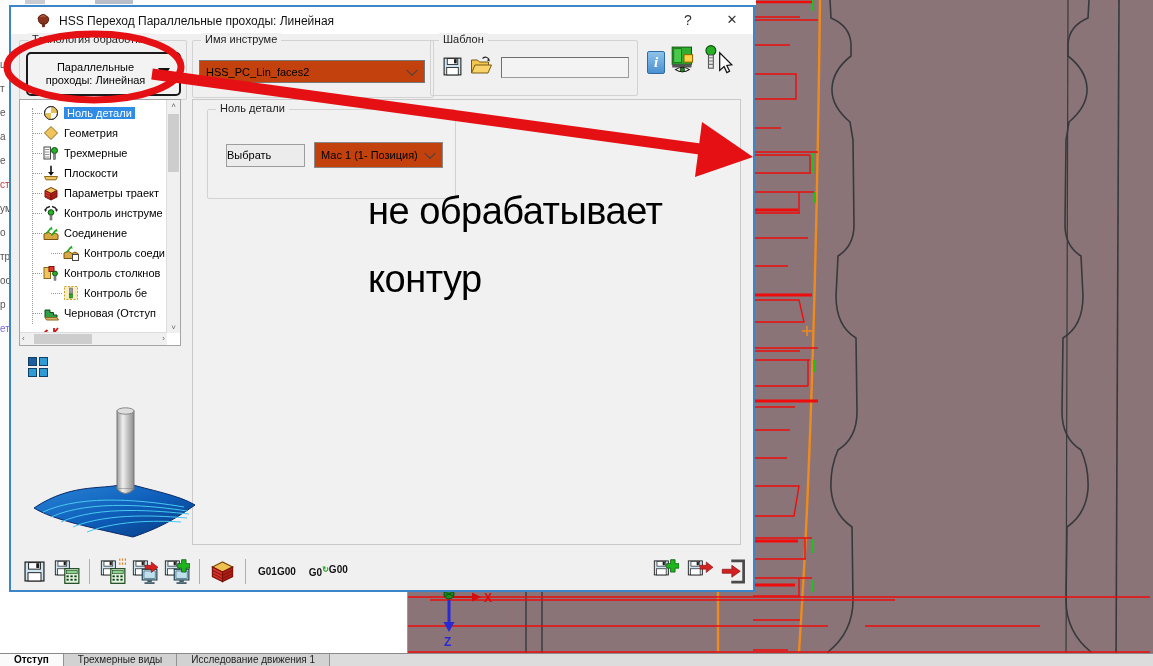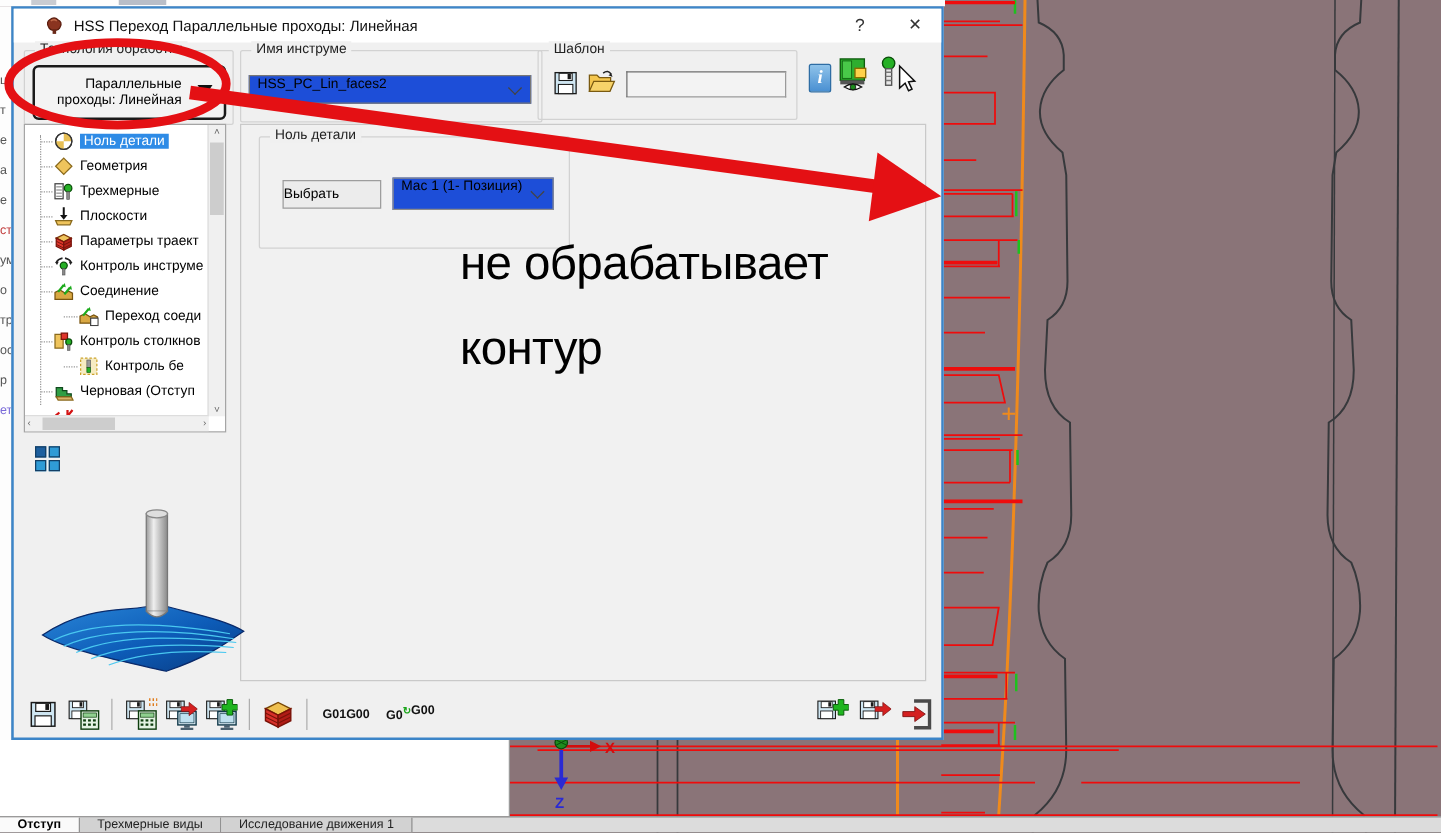--- a/index.html
+++ b/index.html
@@ -30,25 +30,25 @@
        border:2px solid #3c85c8;box-sizing:border-box;z-index:3;font-size:11px;color:#000}
   .dtitle{position:absolute;left:0;top:0;right:0;height:27px;background:#fff;display:flex;align-items:center;padding-left:24px}
   .dtitle .ttext{font-size:12px;margin-left:7px;color:#111}
   .tbtn{position:absolute;top:2px;width:26px;height:22px;text-align:center;line-height:22px;font-size:14px;color:#333}
   .tbtn.help{right:52px}
   .tbtn.close{right:8px;font-size:13px}
   .grp{position:absolute;border:1px solid #d2d2d2;border-radius:2px}
   .grp>.glabel{position:absolute;top:-8px;left:8px;background:#f0f0f0;padding:0 4px;font-size:11px;color:#222;white-space:nowrap}
   
   .btn-tech{position:absolute;left:6px;top:11px;width:151px;height:40px;background:#f3f3f3;border:2px solid #1a1a1a;
-            border-radius:5px;display:flex;align-items:center;justify-content:center;text-align:right;font-size:11px;line-height:13px}
+            border-radius:5px;display:flex;align-items:center;justify-content:center;text-align:center;font-size:11px;line-height:13px}
   .btn-tech .tri{position:absolute;right:9px;top:14px;width:0;height:0;border-left:6px solid transparent;
                  border-right:6px solid transparent;border-top:9px solid #111}
   
-  .combo{position:absolute;background:#1d4ed8;border:1px solid #777;display:flex;align-items:flex-start;
+  .combo{position:absolute;background:#c2410c;border:1px solid #777;display:flex;align-items:center;
          padding:0 6px;font-size:11px;box-sizing:border-box}
   .chev{position:absolute;right:8px;top:50%;width:7px;height:7px;border-right:1.5px solid #444;
         border-bottom:1.5px solid #444;transform:translateY(-70%) rotate(45deg)}
   .sunken{background:#f3f3f3;border:1px solid #9a9a9a;border-top-color:#6f6f6f;border-left-color:#6f6f6f;box-sizing:border-box}
   .hico{position:absolute}
   .info-badge{width:16px;height:21px;background:linear-gradient(#8fc3ea,#4a90d2);border:1px solid #2e6da4;
               border-radius:2px;color:#fff;text-align:center;font-family:"Liberation Serif",serif;
               font-style:italic;font-weight:bold;font-size:15px;line-height:20px}
   
   .tree{position:absolute;left:8px;top:92px;width:162px;height:247px;background:#fff;border:1px solid #a5a5a5;box-sizing:border-box}
@@ -331,21 +331,21 @@
           </div>
           <div class="trow ind">
             <span class="ticon">
               <svg viewBox="0 0 16 16">
                 <path d="M1,13.5 V8 L5,6 9,8.5 12,7 15,8.5 V13.5 Z" fill="#d9a843" stroke="#7a5510"></path>
                 <path d="M3.5,7.5 L8,2" stroke="#1cab1c" stroke-width="1.7"></path>
                 <path d="M8.8,0.6 L9.6,3.8 6.8,3 Z" fill="#1cab1c"></path>
                 <rect x="9.5" y="9.5" width="6" height="6" fill="#fff" stroke="#444"></rect>
               </svg>
             </span>
-            <span class="tlabel">Переход соеди</span>
+            <span class="tlabel">Контроль соеди</span>
           </div>
           <div class="trow">
             <span class="ticon">
               <svg viewBox="0 0 16 16">
                 <rect x="1" y="2.5" width="6.5" height="11" fill="#efc45c" stroke="#8a6a1c"></rect>
                 <rect x="6" y="1.5" width="5" height="5" fill="#df352b" stroke="#7a150c"></rect>
                 <circle cx="12" cy="8.5" r="2.4" fill="#25b025" stroke="#0a4d0a"></circle>
                 <rect x="11" y="10.8" width="2" height="4.5" fill="#8a8a8a" stroke="#555" stroke-width="0.5"></rect>
               </svg>
             </span>

